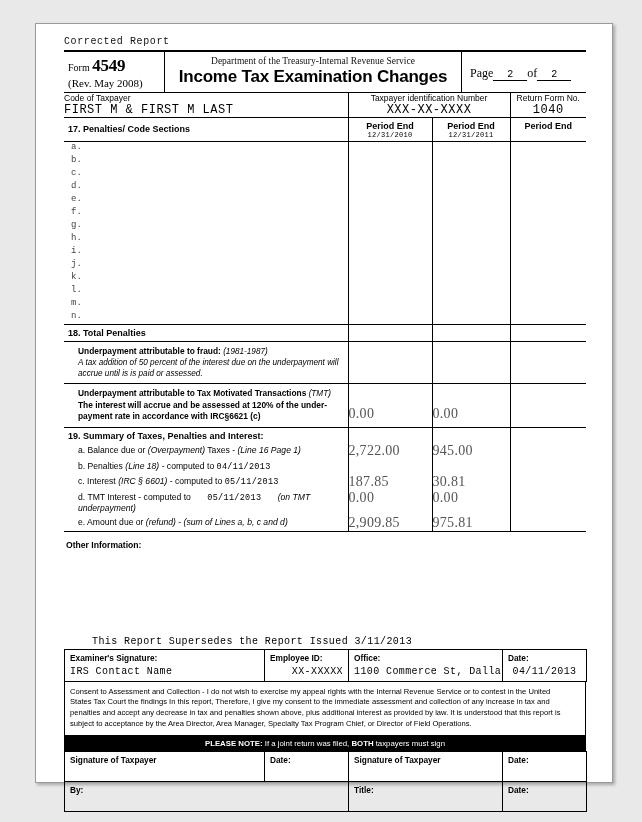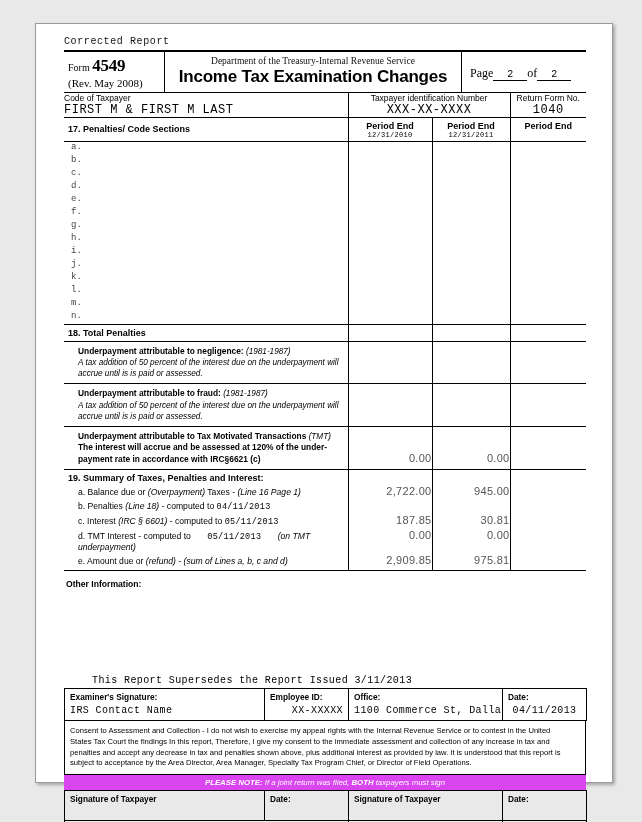--- a/index.html
+++ b/index.html
@@ -113,23 +113,23 @@
     padding-left: 7px;
   }
 
   .note-blk { padding: 4px 6px 4px 14px; font-size: 8.2px; line-height: 1.35; }
   .note-blk b { font-size: 8.4px; }
   .note-blk i { font-style: italic; }
 
   .li-row { font-size: 8.6px; padding: 2px 2px 2px 14px; }
   .li-row i { font-style: italic; }
   .amt {
-    font-family: Liberation Sans, sans-serif;
-    font-size: 11px;
-    text-align: right;
+    font-family: Liberation Serif, serif;
+    font-size: 14px;
+    text-align: left;
     padding: 2px 6px 2px 2px;
     color: #555;
     letter-spacing: .3px;
   }
   .dt { font-family: "Liberation Mono", monospace; font-size: 8.5px; letter-spacing: .3px; }
 
   
   .otherinfo {
     font-size: 8.6px;
     font-weight: bold;
@@ -160,25 +160,24 @@
   .sig-val.r { text-align: right; }
   .sig-val.c { text-align: center; }
 
   .consent {
     font-size: 7.6px;
     line-height: 1.42;
     padding: 4px 20px 4px 4px;
     text-align: left;
   }
   .blackbar {
-    background: #d946ef;
+    background: #000000;
     color: #fff;
     text-align: center;
     font-size: 7.8px;
-    font-style: italic;
     font-weight: bold;
     padding: 3px 0 3px 0;
   }
   .blackbar .reg { font-weight: normal; }
   .sigrow-tall { height: 30px; }
 </style>
 </head>
 <body>
 
 <div class="page-shadow"></div>
@@ -374,32 +373,20 @@
 
     <tr>
       <td class="bb">
         <div class="sec-title" style="padding:3px 0 3px 4px">18.  Total  Penalties</div>
       </td>
       <td class="bb bl amt"></td>
       <td class="bb bl amt"></td>
       <td class="bb bl amt"></td>
     </tr>
 
-    <tr>
-      <td class="bb">
-        <div class="note-blk">
-          <b>Underpayment attributable to negligence:</b>
-          <i>(1981-1987)</i><br>
-          <i>A tax addition of 50 percent of the interest due on the underpayment will accrue until is is paid or assessed.</i>
-        </div>
-      </td>
-      <td class="bb bl amt"></td>
-      <td class="bb bl amt"></td>
-      <td class="bb bl amt"></td>
-    </tr>
 
     <tr>
       <td class="bb">
         <div class="note-blk">
           <b>Underpayment attributable to fraud:</b>
           <i>(1981-1987)</i><br>
           <i>A tax addition of 50 percent of the interest due on the underpayment will accrue until is is paid or assessed.</i>
         </div>
       </td>
       <td class="bb bl amt"></td>

